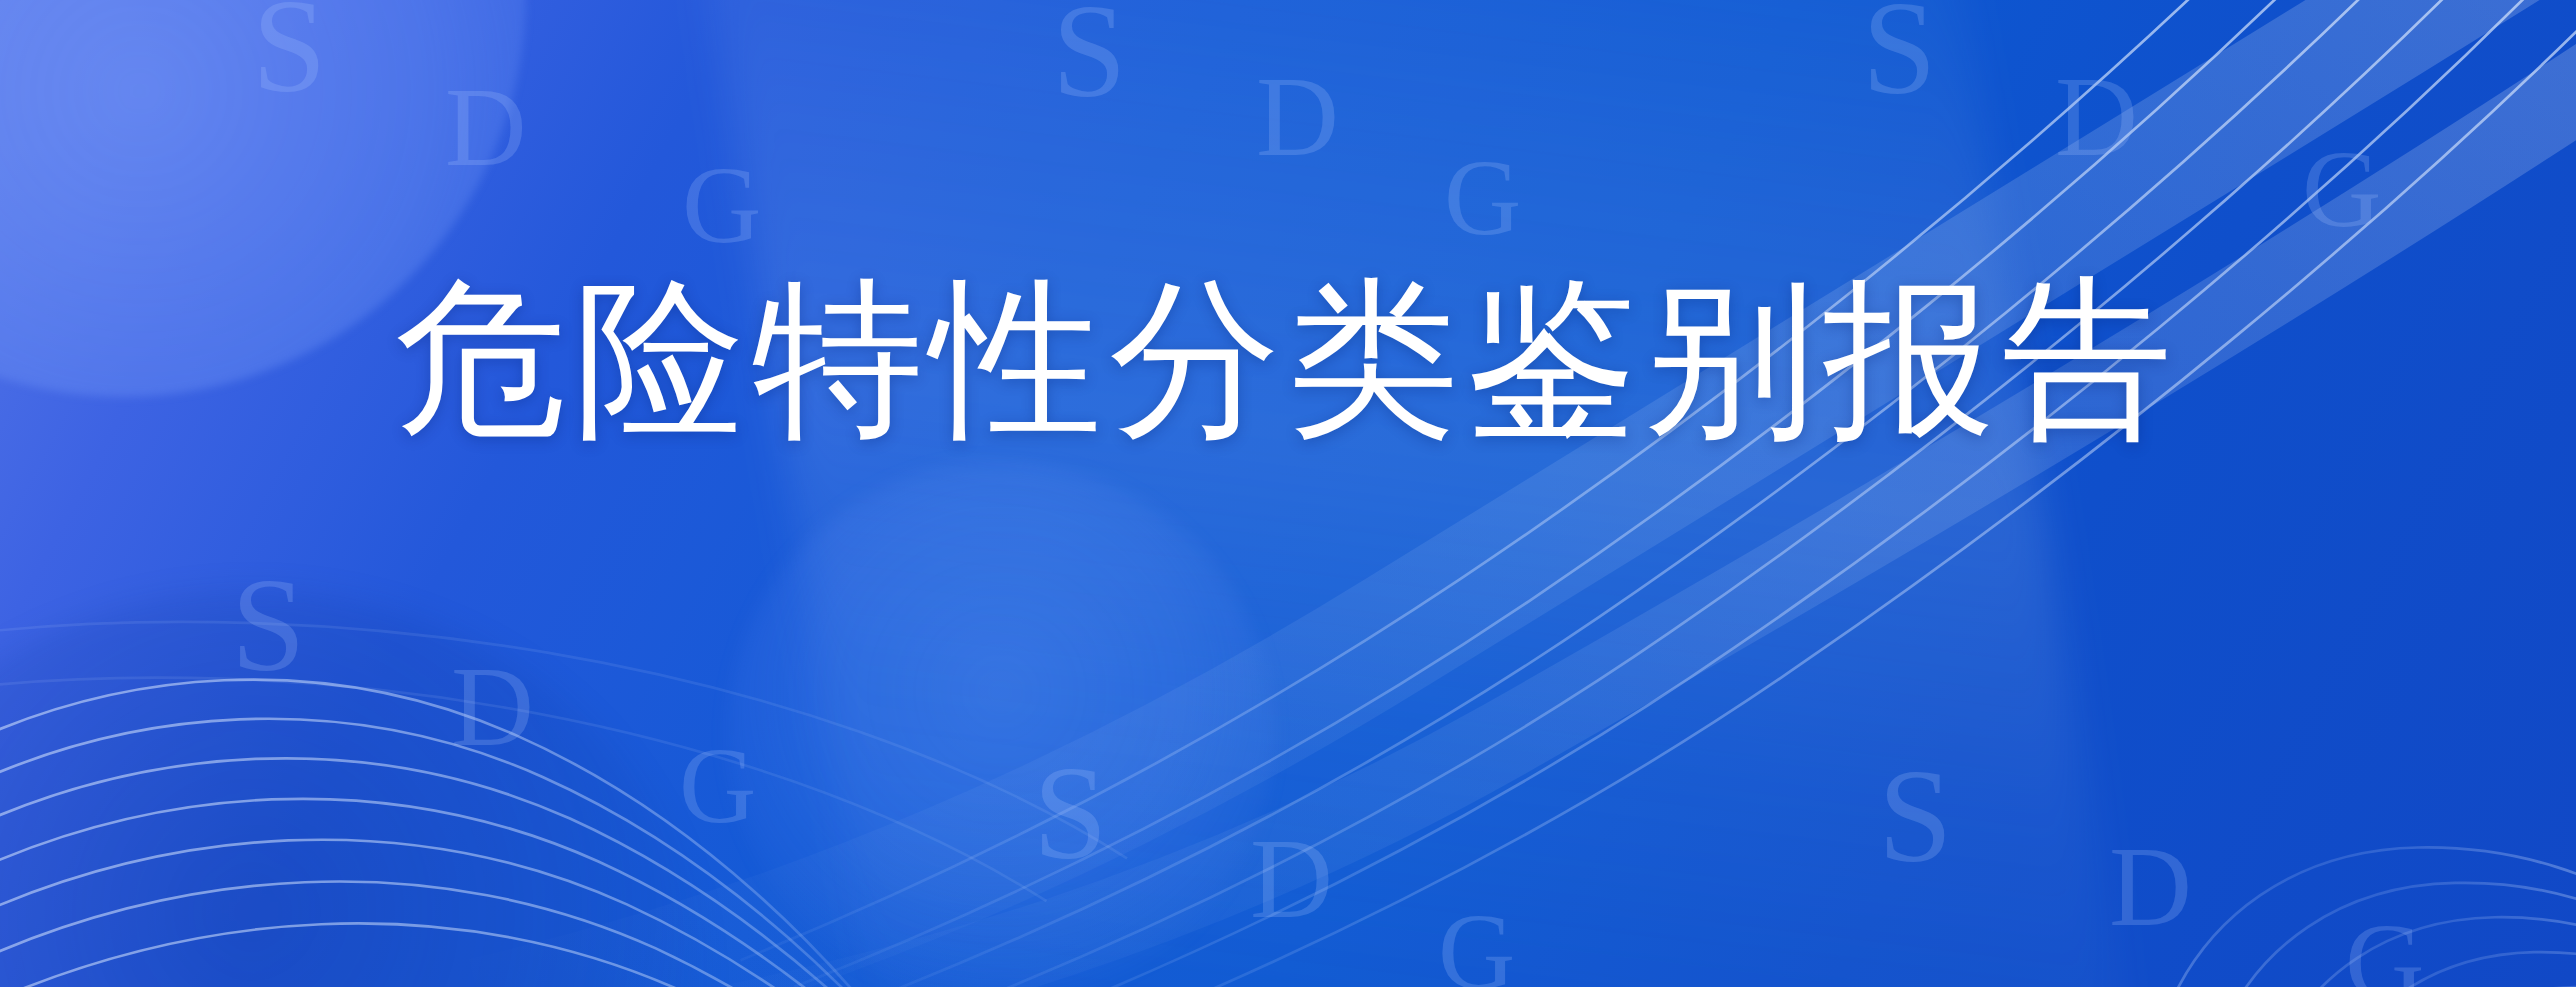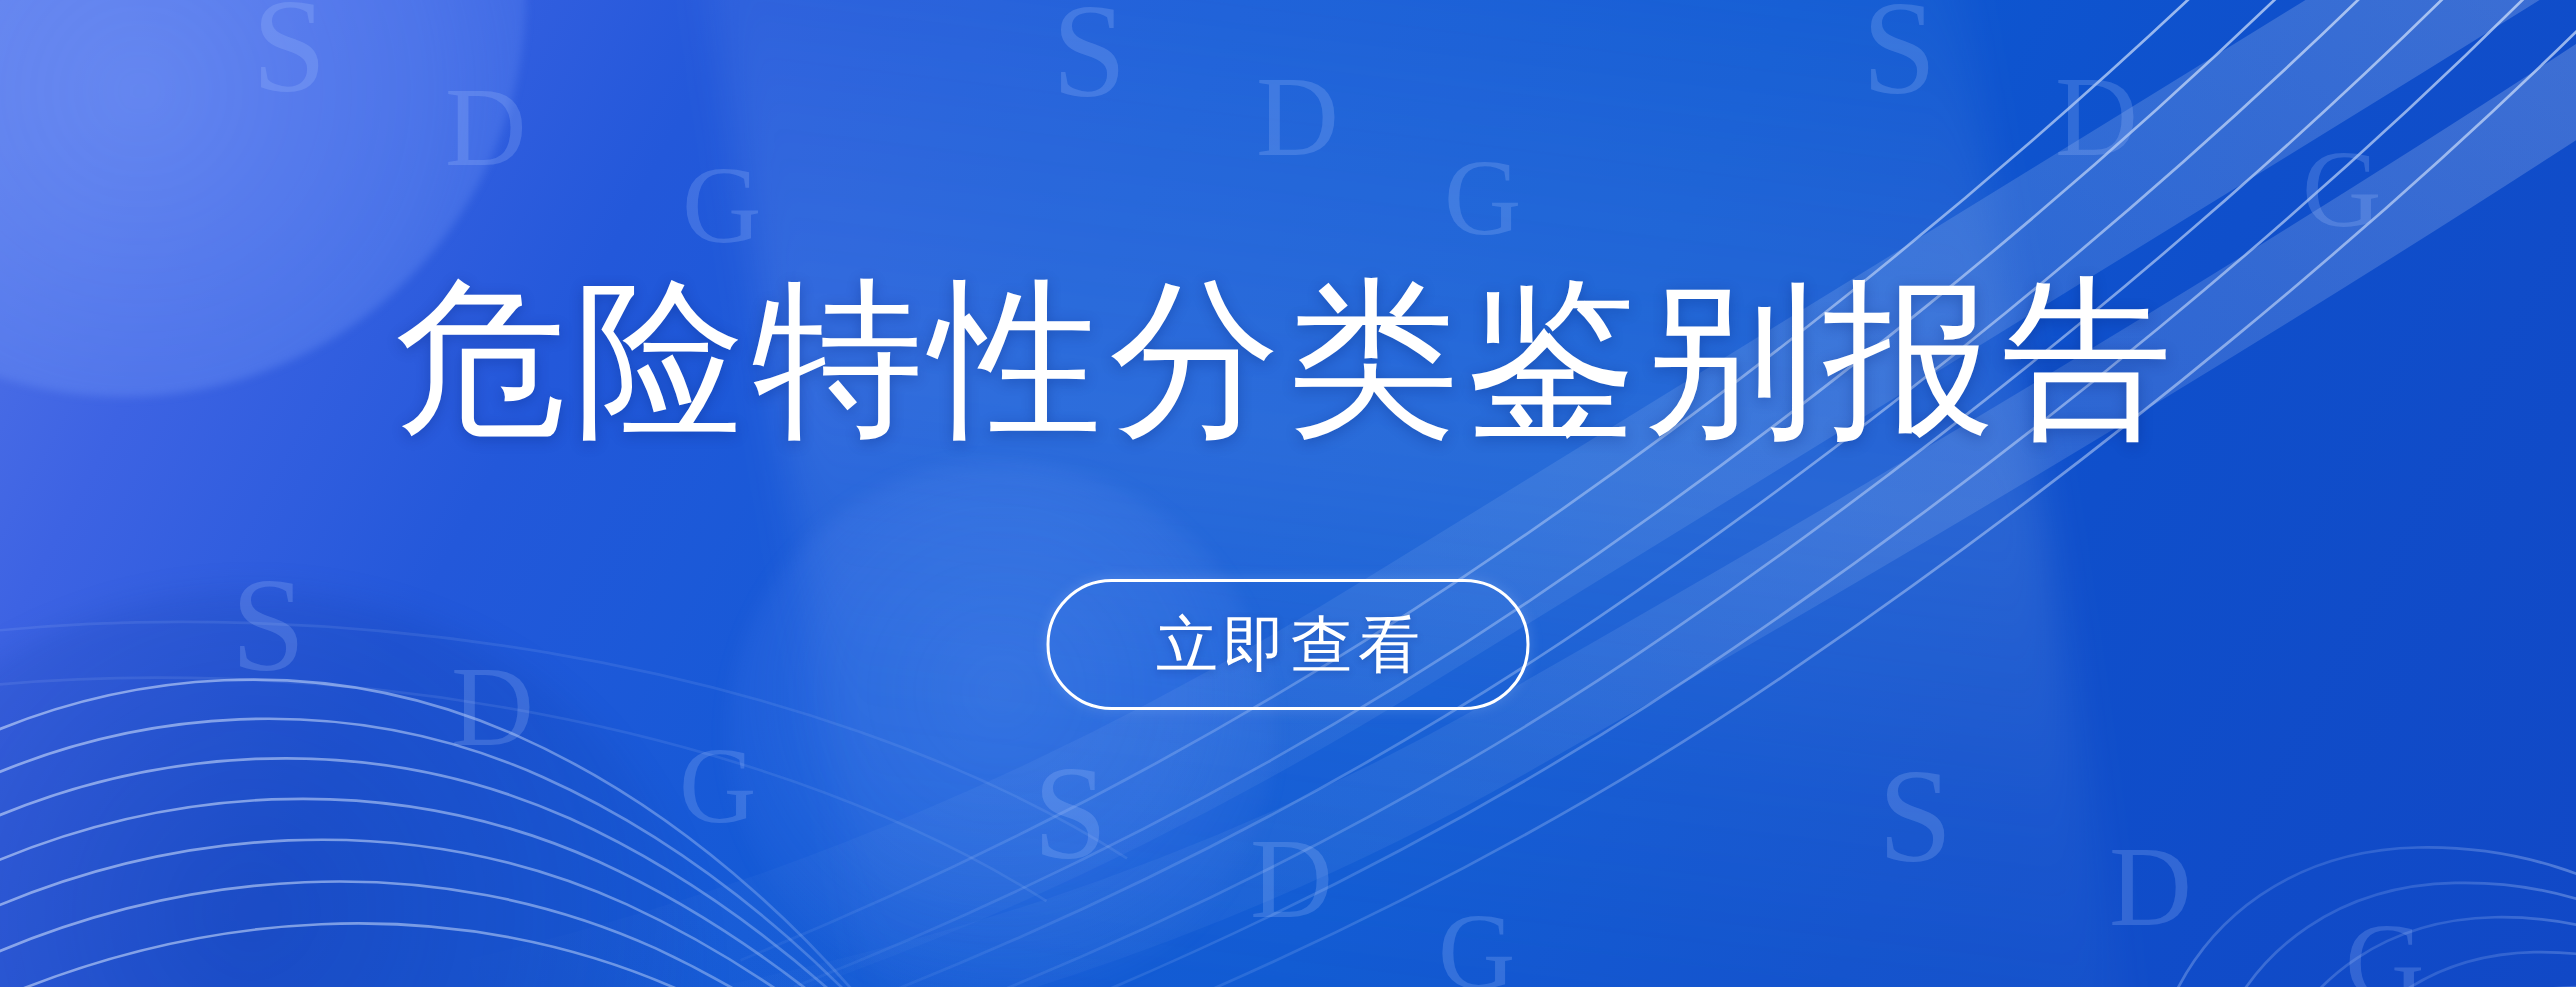--- a/index.html
+++ b/index.html
@@ -247,17 +247,16 @@
       <span class="wm" style="left: 1250px; top: 821px; font-size: 115px;">D</span>
       <span class="wm" style="left: 1438px; top: 899px; font-size: 107px;">G</span>
       <span class="wm" style="left: 1878px; top: 749px; font-size: 134px;">S</span>
       <span class="wm" style="left: 2109px; top: 829px; font-size: 115px;">D</span>
       <span class="wm" style="left: 2345px; top: 907px; font-size: 110px;">G</span>
     </div>
 
   <div class="content">
     <h1 class="title">危险特性分类鉴别报告</h1>
 
-    <div class="cta" role="button">立即查看</div>
   </div>
 
 </div>
 
 
 </body></html>

